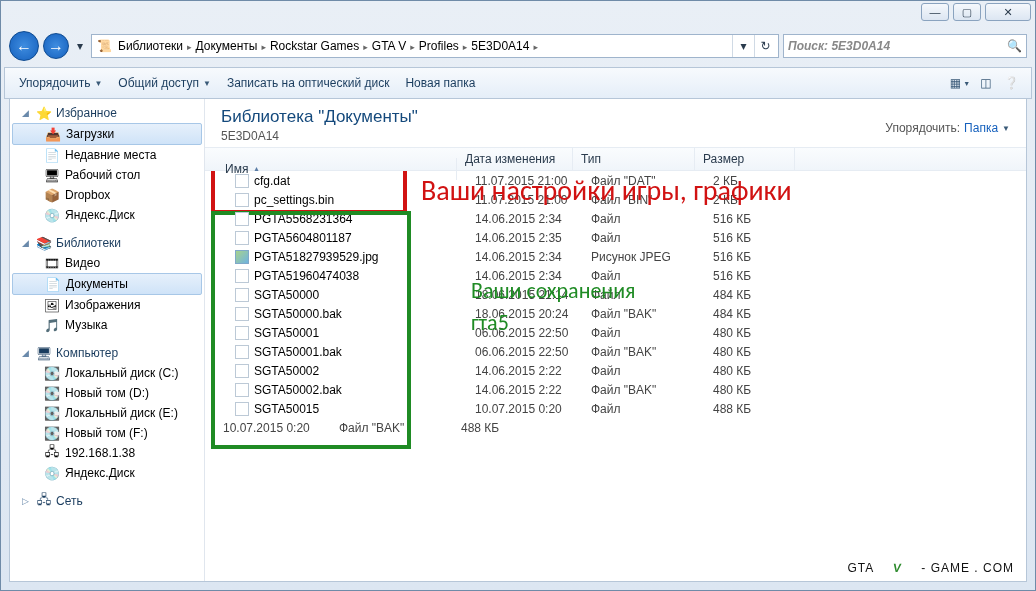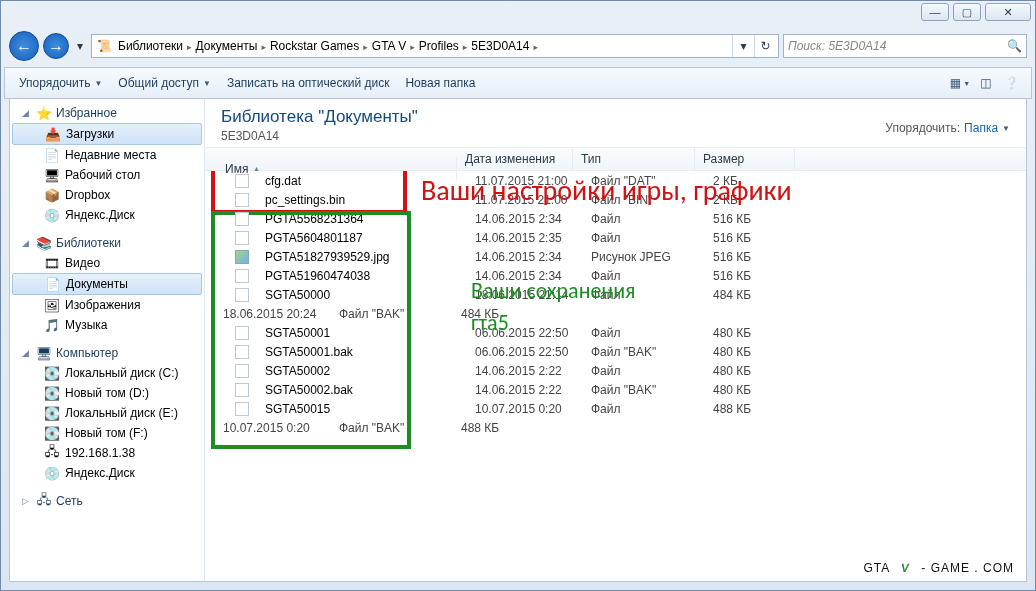--- a/index.html
+++ b/index.html
@@ -15,21 +15,21 @@
 .navbar { height: 34px; margin: 0 8px; display: flex; align-items: center; gap: 4px; }
 .nav-back, .nav-fwd { width: 30px; height: 30px; border-radius: 50%; background: radial-gradient(#3f8de0, #1560bd); border: 1px solid #0d4a91; display: flex; align-items: center; justify-content: center; color: #fff; font-size: 16px; }
 .nav-fwd { width: 26px; height: 26px; }
 .nav-dd { width: 14px; height: 20px; display: flex; align-items: center; justify-content: center; color: #2a3b4d; }
 .addressbar { flex: 1; height: 24px; border: 1px solid #9fb4cc; background: #fff; display: flex; align-items: center; padding: 0 2px; }
 .addr-icon { width: 18px; height: 18px; display: flex; align-items: center; justify-content: center; margin: 0 2px; }
 .crumb { padding: 0 2px; color: #000; white-space: nowrap; }
 .crumb-sep { color: #666; padding: 0 2px; font-size: 9px; }
 .addr-end { margin-left: auto; display: flex; }
 .addr-btn { width: 22px; height: 22px; display: flex; align-items: center; justify-content: center; color: #2a3b4d; border-left: 1px solid #d0dae5; }
-.searchbox { width: 244px; height: 24px; border: 1px solid #9fb4cc; background: #fff; display: flex; align-items: center; padding: 0 4px; color: #888; font-style: italic; }
+.searchbox { width: 244px; height: 24px; border: 1px solid #9fb4cc; background: #fff; display: flex; align-items: center; padding: 0 4px; color: #888; font-style: italic; font-weight: bold; }
 .searchbox .mag { margin-left: auto; color: #5a7ca5; font-style: normal; }
 
 
 .toolbar { height: 32px; margin: 4px 3px 0; border: 1px solid #b6c6d8; background: linear-gradient(#f7fafd, #e5eef8); display: flex; align-items: center; padding: 0 6px; }
 .tb-item { padding: 4px 8px; color: #1a3c5e; display: flex; align-items: center; gap: 4px; }
 .tb-item .dd { font-size: 8px; color: #3a5a78; }
 .tb-spacer { flex: 1; }
 .tb-icon { width: 26px; height: 24px; display: flex; align-items: center; justify-content: center; color: #3a5a78; }
 
 
@@ -55,34 +55,34 @@
 .col { padding: 0 8px; border-right: 1px solid #e6ecf3; height: 100%; display: flex; align-items: center; }
 .col.name { width: 252px; padding-left: 20px; margin-top: 19px; }
 .col.date { width: 116px; }
 .col.type { width: 122px; }
 .col.size { width: 100px; justify-content: flex-start; }
 .col .sort { font-size: 8px; margin-left: 6px; color: #5a7ca5; }
 
 .files { flex: 1; overflow: auto; position: relative; }
 .row { display: flex; align-items: center; height: 19px; padding-left: 10px; }
 .cell { padding: 0 8px; white-space: nowrap; overflow: hidden; }
-.cell.name { width: 252px; display: flex; align-items: center; gap: 16px; padding-left: 20px; }
+.cell.name { width: 252px; display: flex; align-items: center; gap: 5px; padding-left: 20px; }
 .cell.date { width: 116px; color: #444; }
 .cell.type { width: 122px; color: #444; }
 .cell.size { width: 100px; text-align: left; color: #444; }
 .file-ico { width: 14px; height: 14px; border: 1px solid #bcc9d6; background: #fff; position: relative; flex-shrink: 0; }
 .file-ico.img { background: linear-gradient(135deg,#a7d28c,#6fb3e0); border-color: #7fa8c9; }
 
 
 .annot-red { position: absolute; border: 4px solid #d11212; pointer-events: none; }
 .annot-green { position: absolute; border: 4px solid #1f8b24; pointer-events: none; }
 .annot-text-red { position: absolute; color: #d11212; font-size: 28px; font-family: Calibri, sans-serif; pointer-events: none; white-space: nowrap; }
 .annot-text-green { position: absolute; color: #1f8b24; font-size: 22px; font-family: Calibri, sans-serif; pointer-events: none; white-space: nowrap; }
 
-.watermark { position: absolute; right: 12px; bottom: 6px; font-family: Impact, sans-serif; font-size: 22px; letter-spacing: 1px; color: #111; display: flex; align-items: center; gap: 11px; }
+.watermark { position: absolute; right: 12px; bottom: 6px; font-family: Impact, sans-serif; font-size: 22px; letter-spacing: 1px; color: #111; display: flex; align-items: center; gap: 19px; }
 .watermark .v { color: #2e8b2e; font-weight: bold; transform: skewX(-8deg); }
 </style>
 </head>
 <body>
 
 <div class="window">
 
   <div class="titlebar">
     <div class="win-btn">—</div>
     <div class="win-btn">▢</div>
@@ -313,20 +313,24 @@
           <div class="row">
             <div class="cell name">
               <span class="file-ico"></span>
               <span>SGTA50000</span>
             </div>
             <div class="cell date">18.06.2015 21:14</div>
             <div class="cell type">Файл</div>
             <div class="cell size">484 КБ</div>
           </div>
           <div class="row">
+            <div class="cell name">
+              <span class="file-ico"></span>
+              <span>SGTA50000.bak</span>
+            </div>
             <div class="cell date">18.06.2015 20:24</div>
             <div class="cell type">Файл "BAK"</div>
             <div class="cell size">484 КБ</div>
           </div>
           <div class="row">
             <div class="cell name">
               <span class="file-ico"></span>
               <span>SGTA50001</span>
             </div>
             <div class="cell date">06.06.2015 22:50</div>

